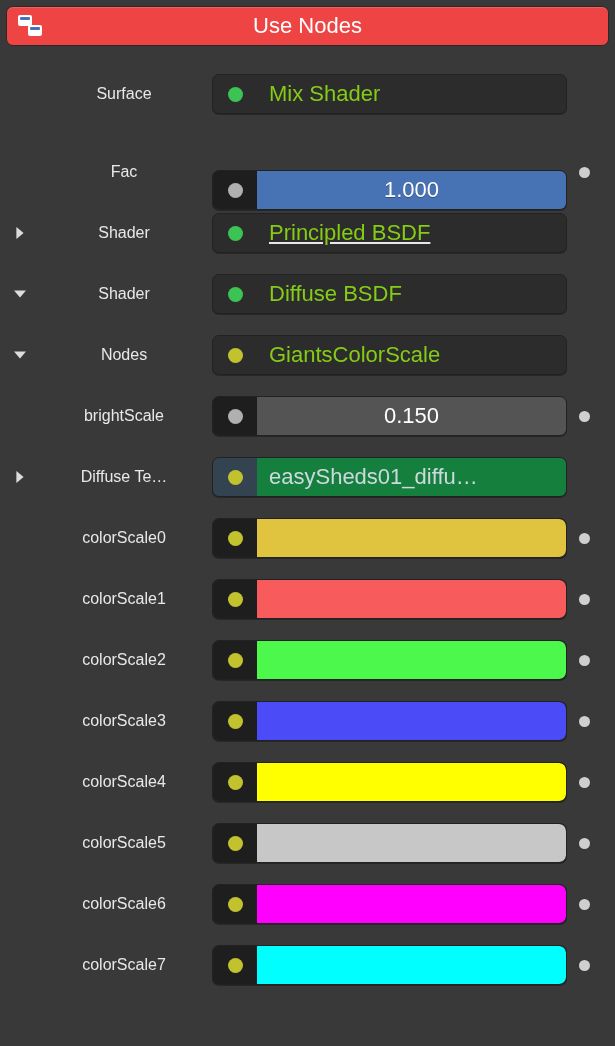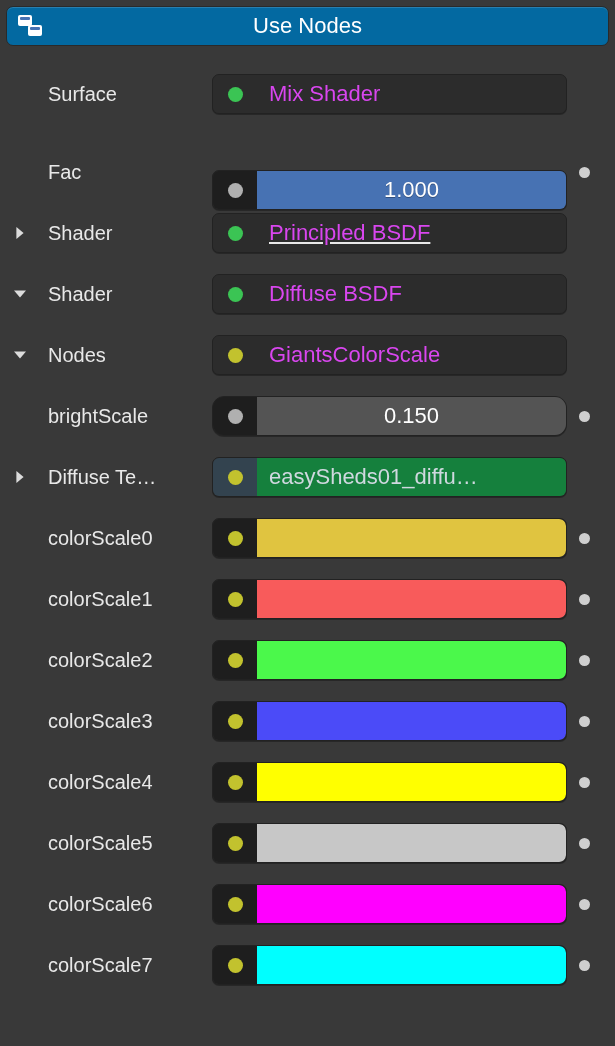--- a/index.html
+++ b/index.html
@@ -7,21 +7,21 @@
     width: 615px;
     height: 1046px;
     background: #393939;
     font-family: -apple-system, BlinkMacSystemFont, "Segoe UI", sans-serif;
     color: #e8e8e8;
     overflow: hidden;
   }
   .header-btn {
     margin: 6px 6px 0 6px;
     height: 40px;
-    background: #0369a1;
+    background: #ef4444;
     border-radius: 7px;
     border: 1px solid #2a2a2a;
     display: flex;
     align-items: center;
     font-size: 22px;
     color: #fff;
     box-shadow: inset 0 1px 0 rgba(255,255,255,0.15);
     position: relative;
   }
   .header-btn .icon {
@@ -46,22 +46,22 @@
   .expander-cell {
     width: 34px;
     display: flex;
     align-items: center;
     justify-content: flex-start;
     font-size: 14px;
     color: #dcdcdc;
   }
   .label-cell {
     flex: 0 0 164px;
-    text-align: left;
-    font-size: 20px;
+    text-align: center;
+    font-size: 16px;
     color: #e8e8e8;
     padding-right: 12px;
     white-space: nowrap;
     overflow: hidden;
     text-overflow: ellipsis;
   }
   .value-cell { flex: 1; display: flex; align-items: center; }
   .right-dot-cell { width: 34px; display: flex; align-items: center; justify-content: center; }
   .right-dot {
     width: 11px; height: 11px; border-radius: 50%;
@@ -90,21 +90,21 @@
     width: 15px; height: 15px; border-radius: 50%;
   }
   .pill .pill-body {
     flex: 1;
     height: 100%;
     display: flex;
     align-items: center;
     padding: 0 12px;
     font-size: 22px;
   }
-  .pill.node .pill-body { background: #2c2c2c; color: #d946ef; }
+  .pill.node .pill-body { background: #2c2c2c; color: #84cc16; }
   .pill.node-green .dot { background: #3bc454; }
   .pill.node-yellow .dot { background: #c2c22e; }
   .pill.node-grey .dot { background: #b0b0b0; }
 
   .pill.slider .dot-well { background: #1e1e1e; }
   .pill.slider.blue .pill-body { background: #4772b3; color: #fff; justify-content: center; text-shadow: 0 1px 0 rgba(0,0,0,0.3);}
   .pill.slider.grey .pill-body { background: #545454; color: #fff; justify-content: center; }
 
   .pill.teal .pill-body { background: #15803d; color: #cfd8df; }
   .pill.teal .dot { background: #c2c22e; }
@@ -228,21 +228,21 @@
         <div class="pill-body">GiantsColorScale</div>
       </div>
     </div>
     <div class="right-dot-cell"></div>
   </div>
 
   <div class="row bright-row">
     <div class="expander-cell"></div>
     <div class="label-cell">brightScale</div>
     <div class="value-cell">
-      <div class="pill slider grey node-grey" style="width:100%;border-radius:12px;">
+      <div class="pill slider grey node-grey" style="width:100%;">
         <div class="dot-well dark">
             <span class="dot"></span>
           </div>
         <div class="pill-body">0.150</div>
       </div>
     </div>
     <div class="right-dot-cell">
         <span class="right-dot"></span>
       </div>
   </div>

